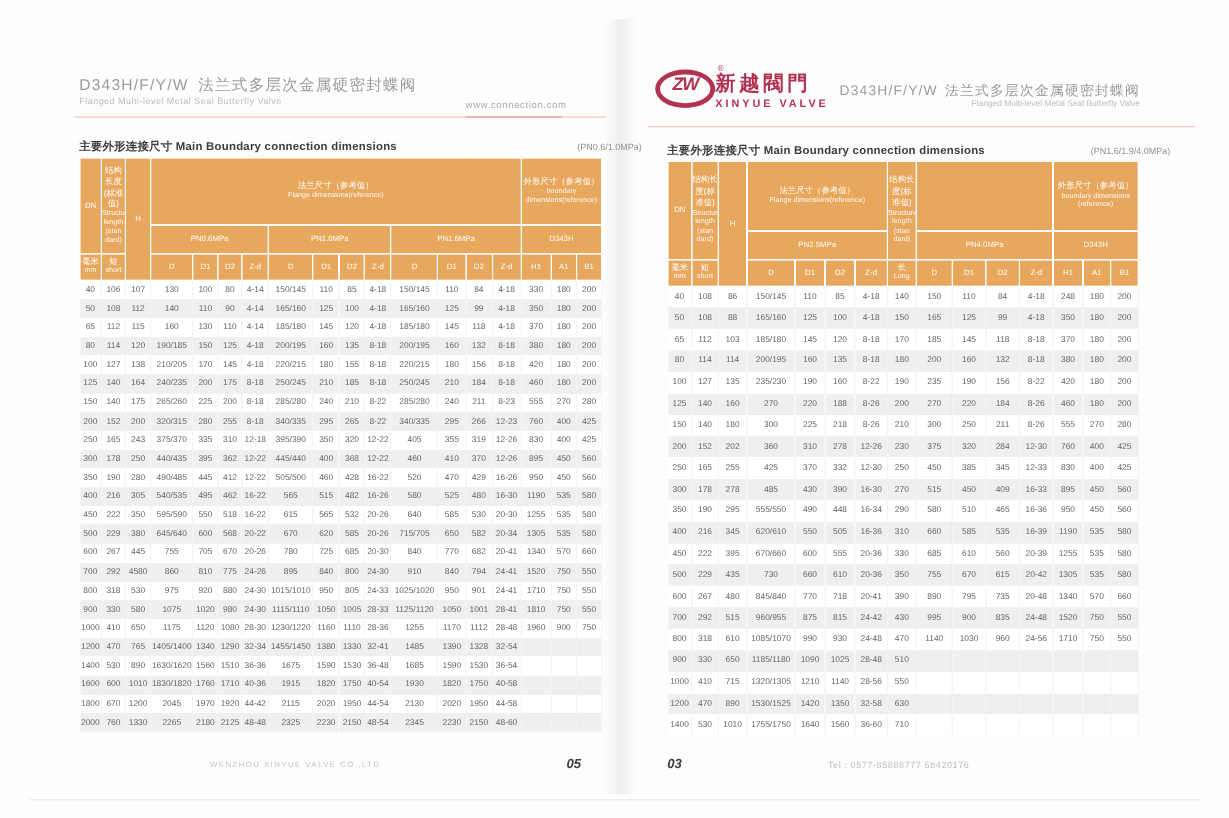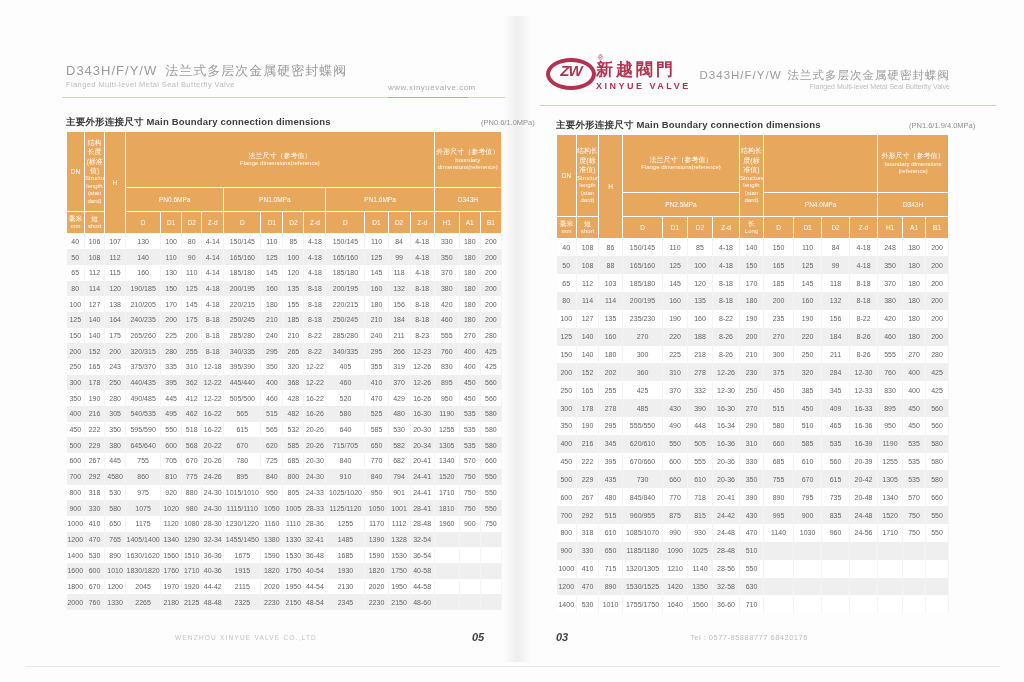--- a/index.html
+++ b/index.html
@@ -65,21 +65,21 @@
 
   <div class="abs seam"></div>
   <div class="abs page-bottom-edge"></div>
 
   <div class="abs" style="left:66px;top:62px;">
     <div class="hdr-title">
       <span>D343H/F/Y/W</span><span class="cn">法兰式多层次金属硬密封蝶阀</span>
     </div>
     <div class="hdr-sub">Flanged Multi-level Metal Seal Butterfly Valve</div>
   </div>
-  <div class="abs website" style="left:388px;top:83px;">www.xinyuevalve.com</div>
+  <div class="abs website" style="left:388px;top:83px;">www.connection.com</div>
   <div class="abs rule-light" style="left:62px;top:97px;width:443px;"></div>
   <div class="abs rule-dark" style="left:388px;top:97px;width:80px;"></div>
 
   <div class="abs sec-title" style="left:66px;top:116px;">主要外形连接尺寸 Main Boundary connection dimensions</div>
   <div class="abs sec-note" style="left:444px;top:118px;">(PN0.6/1.0MPa)</div>
 
   <table class="tbl tbl-l abs" style="left:66px;top:131px;">
     <colgroup>
       <col style="width:18px">
         <col style="width:20px">

